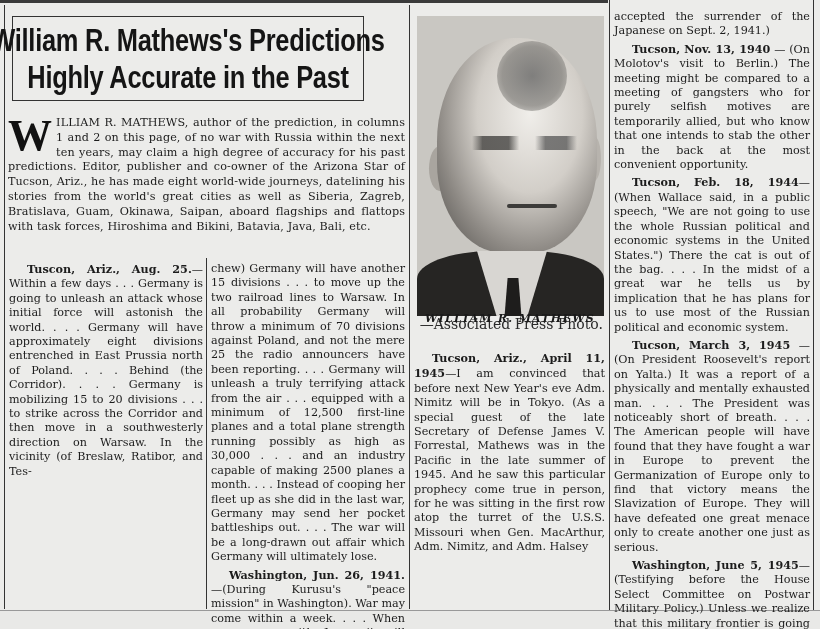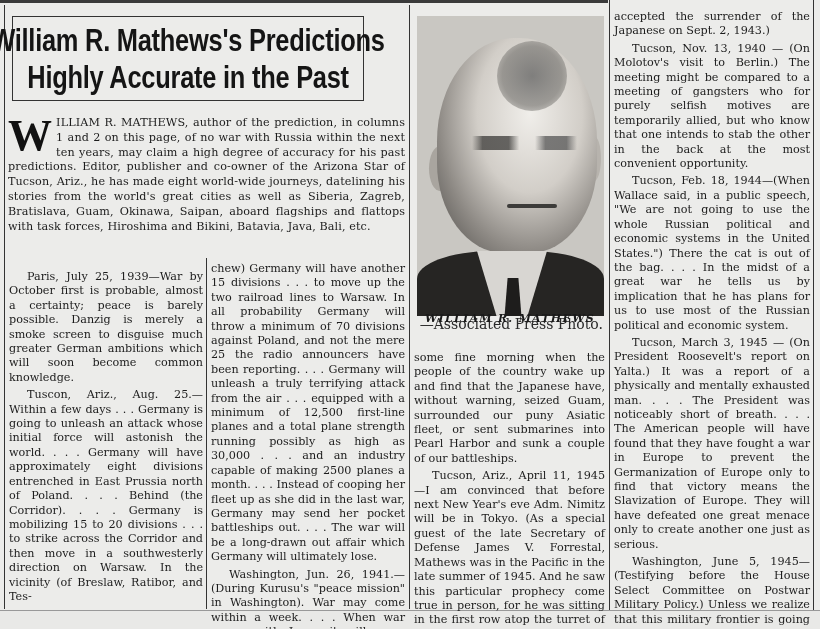--- a/index.html
+++ b/index.html
@@ -31,21 +31,21 @@
   .intro p { margin:0; }
   .dropcap {
     float:left; font-family:"Liberation Serif", serif; font-weight:bold;
     font-size:44px; line-height:36px; margin:2px 4px 0 0; color:#111;
   }
   .indent { text-indent:18px; }
   .col {
     position:absolute; font-size:11.2px; line-height:14.4px; text-align:justify;
   }
   .col p { margin:0 0 3px 0; }
-  .dateline { font-weight:normal; }
+  .dateline { font-weight:bold; }
   .photo {
     position:absolute; left:417px; top:16px; width:187px; height:300px;
     background:radial-gradient(ellipse at 50% 38%, #d9d6d0 0%, #b8b4ad 35%, #6d6a66 60%, #2b2a29 100%);
     overflow:hidden;
   }
   .photo .bg { position:absolute; inset:0; background:#c9c7c2; }
   .photo .head {
     position:absolute; left:20px; top:22px; width:160px; height:215px;
     border-radius:48% 48% 42% 42%;
     background:radial-gradient(ellipse at 58% 35%, #f0eeea 0%, #d2cec8 40%, #8d8984 70%, #4a4845 100%);
@@ -95,21 +95,20 @@
   <div class="headline-box">
     <h1 class="headline">William R. Mathews's Predictions</h1>
     <h1 class="headline wide">Highly Accurate in the Past</h1>
   </div>
 
   <div class="intro">
     <p><span class="dropcap">W</span><span>ILLIAM R. MATHEWS, author of the prediction, in columns 1 and 2 on this page, of no war with Russia within the next ten years, may claim a high degree of accuracy for his past predictions. Editor, publisher and co-owner of the Arizona Star of Tucson, Ariz., he has made eight world-wide journeys, datelining his stories from the world's great cities as well as Siberia, Zagreb, Bratislava, Guam, Okinawa, Saipan, aboard flagships and flattops with task forces, Hiroshima and Bikini, Batavia, Java, Bali, etc.</span></p>
   </div>
 
   <div class="col" style="left:9px;top:262px;width:194px;">
-    <p class="indent" style="margin-top:8px;"><span class="dateline">Paris, July 25, 1939</span><span>—War by October first is probable, almost a certainty; peace is barely possible. Danzig is merely a smoke screen to disguise much greater German ambitions which will soon become common knowledge.</span></p>
     <p class="indent"><span class="dateline">Tuscon, Ariz., Aug. 25.</span><span>—Within a few days . . . Germany is going to unleash an attack whose initial force will astonish the world. . . . Germany will have approximately eight divisions entrenched in East Prussia north of Poland. . . . Behind (the Corridor). . . . Germany is mobilizing 15 to 20 divisions . . . to strike across the Corridor and then move in a southwesterly direction on Warsaw. In the vicinity (of Breslaw, Ratibor, and Tes-</span></p>
   </div>
 
   <div class="col" style="left:211px;top:262px;width:194px;">
     <p>chew) Germany will have another 15 divisions . . . to move up the two railroad lines to Warsaw. In all probability Germany will throw a minimum of 70 divisions against Poland, and not the mere 25 the radio announcers have been reporting. . . . Germany will unleash a truly terrifying attack from the air . . . equipped with a minimum of 12,500 first-line planes and a total plane strength running possibly as high as 30,000 . . . and an industry capable of making 2500 planes a month. . . . Instead of cooping her fleet up as she did in the last war, Germany may send her pocket battleships out. . . . The war will be a long-drawn out affair which Germany will ultimately lose.</p>
     <p class="indent"><span class="dateline">Washington, Jun. 26, 1941.</span><span>—(During Kurusu's "peace mission" in Washington). War may come within a week. . . . When war comes with Japan it will come without warning. . . . America will know there is a war with Japan</span></p>
   </div>
 
   <div class="photo">
     <div class="bg"></div>
@@ -120,24 +119,23 @@
     <div class="eyes"></div>
     <div class="mouth"></div>
     <div class="suit"></div>
     <div class="collar"></div>
     <div class="tie"></div>
   </div>
   <div class="credit">—Associated Press Photo.</div>
   <div class="caption">WILLIAM R. MATHEWS</div>
 
   <div class="col" style="left:414px;top:351px;width:191px;">
-    <p>some fine morning when the people of the country wake up and find that the Japanese have, without warning, seized Guam, surrounded our puny Asiatic fleet, or sent submarines into Pearl Harbor and sunk a couple of our battleships.</p>
     <p class="indent"><span class="dateline">Tucson, Ariz., April 11, 1945</span><span>—I am convinced that before next New Year's eve Adm. Nimitz will be in Tokyo. (As a special guest of the late Secretary of Defense James V. Forrestal, Mathews was in the Pacific in the late summer of 1945. And he saw this particular prophecy come true in person, for he was sitting in the first row atop the turret of the U.S.S. Missouri when Gen. MacArthur, Adm. Nimitz, and Adm. Halsey</span></p>
   </div>
 
   <div class="col" style="left:614px;top:10px;width:196px;">
-    <p>accepted the surrender of the Japanese on Sept. 2, 1943.)</p>
+    <p>accepted the surrender of the Japanese on Sept. 2, 1941.)</p>
     <p class="indent"><span class="dateline">Tucson, Nov. 13, 1940</span><span> — (On Molotov's visit to Berlin.) The meeting might be compared to a meeting of gangsters who for purely selfish motives are temporarily allied, but who know that one intends to stab the other in the back at the most convenient opportunity.</span></p>
     <p class="indent"><span class="dateline">Tucson, Feb. 18, 1944</span><span>—(When Wallace said, in a public speech, "We are not going to use the whole Russian political and economic systems in the United States.") There the cat is out of the bag. . . . In the midst of a great war he tells us by implication that he has plans for us to use most of the Russian political and economic system.</span></p>
     <p class="indent"><span class="dateline">Tucson, March 3, 1945</span><span> — (On President Roosevelt's report on Yalta.) It was a report of a physically and mentally exhausted man. . . . The President was noticeably short of breath. . . . The American people will have found that they have fought a war in Europe to prevent the Germanization of Europe only to find that victory means the Slavization of Europe. They will have defeated one great menace only to create another one just as serious.</span></p>
     <p class="indent"><span class="dateline">Washington, June 5, 1945</span><span>—(Testifying before the House Select Committee on Postwar Military Policy.) Unless we realize that this military frontier is going to become the western political frontier of the new Soviet Union, particularly if we abdicate on our past diplomatic policy of refusing to recognize aggression under any guise, we shall be seriously under-estimating what the Soviet Union plans to do.</span></p>
   </div>
 </div>
 
 </body></html>

